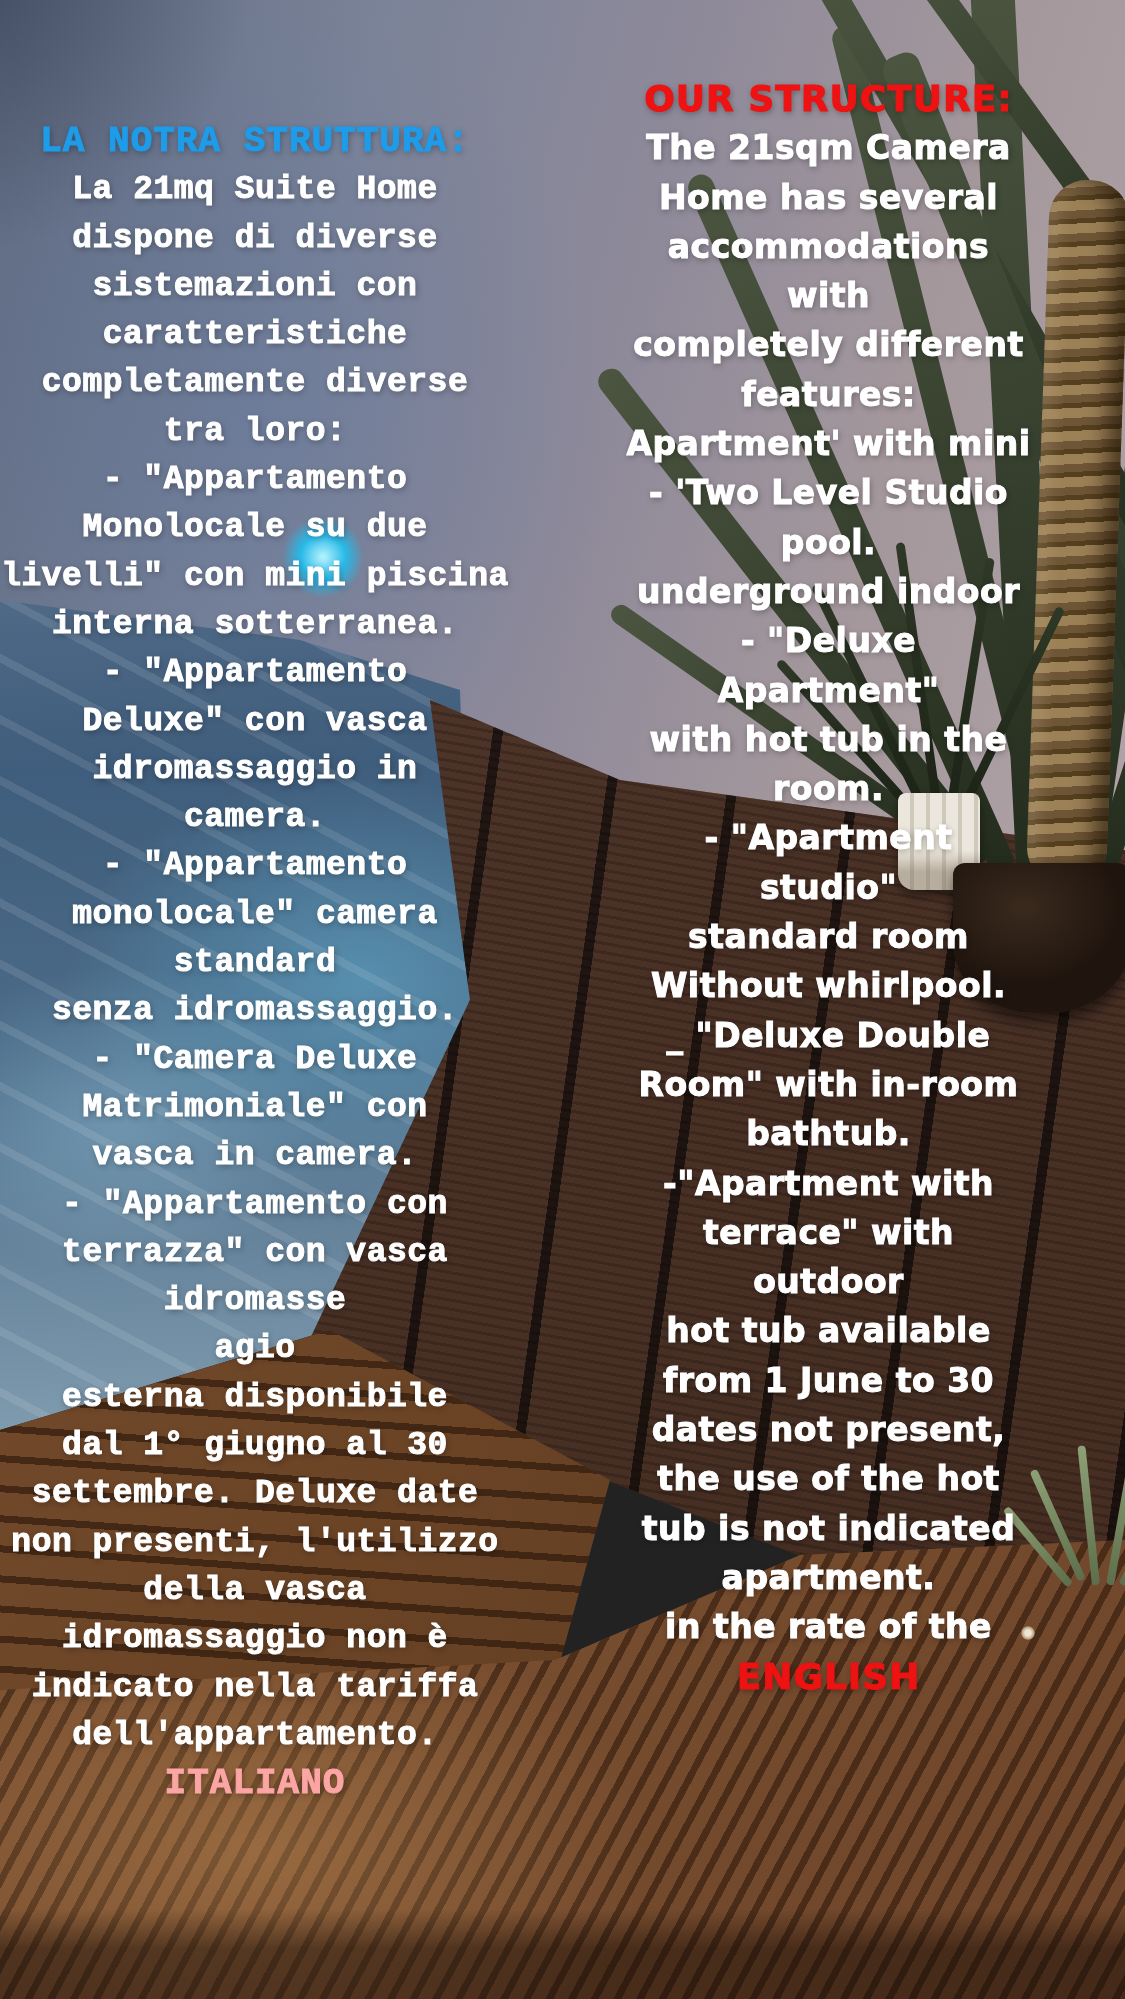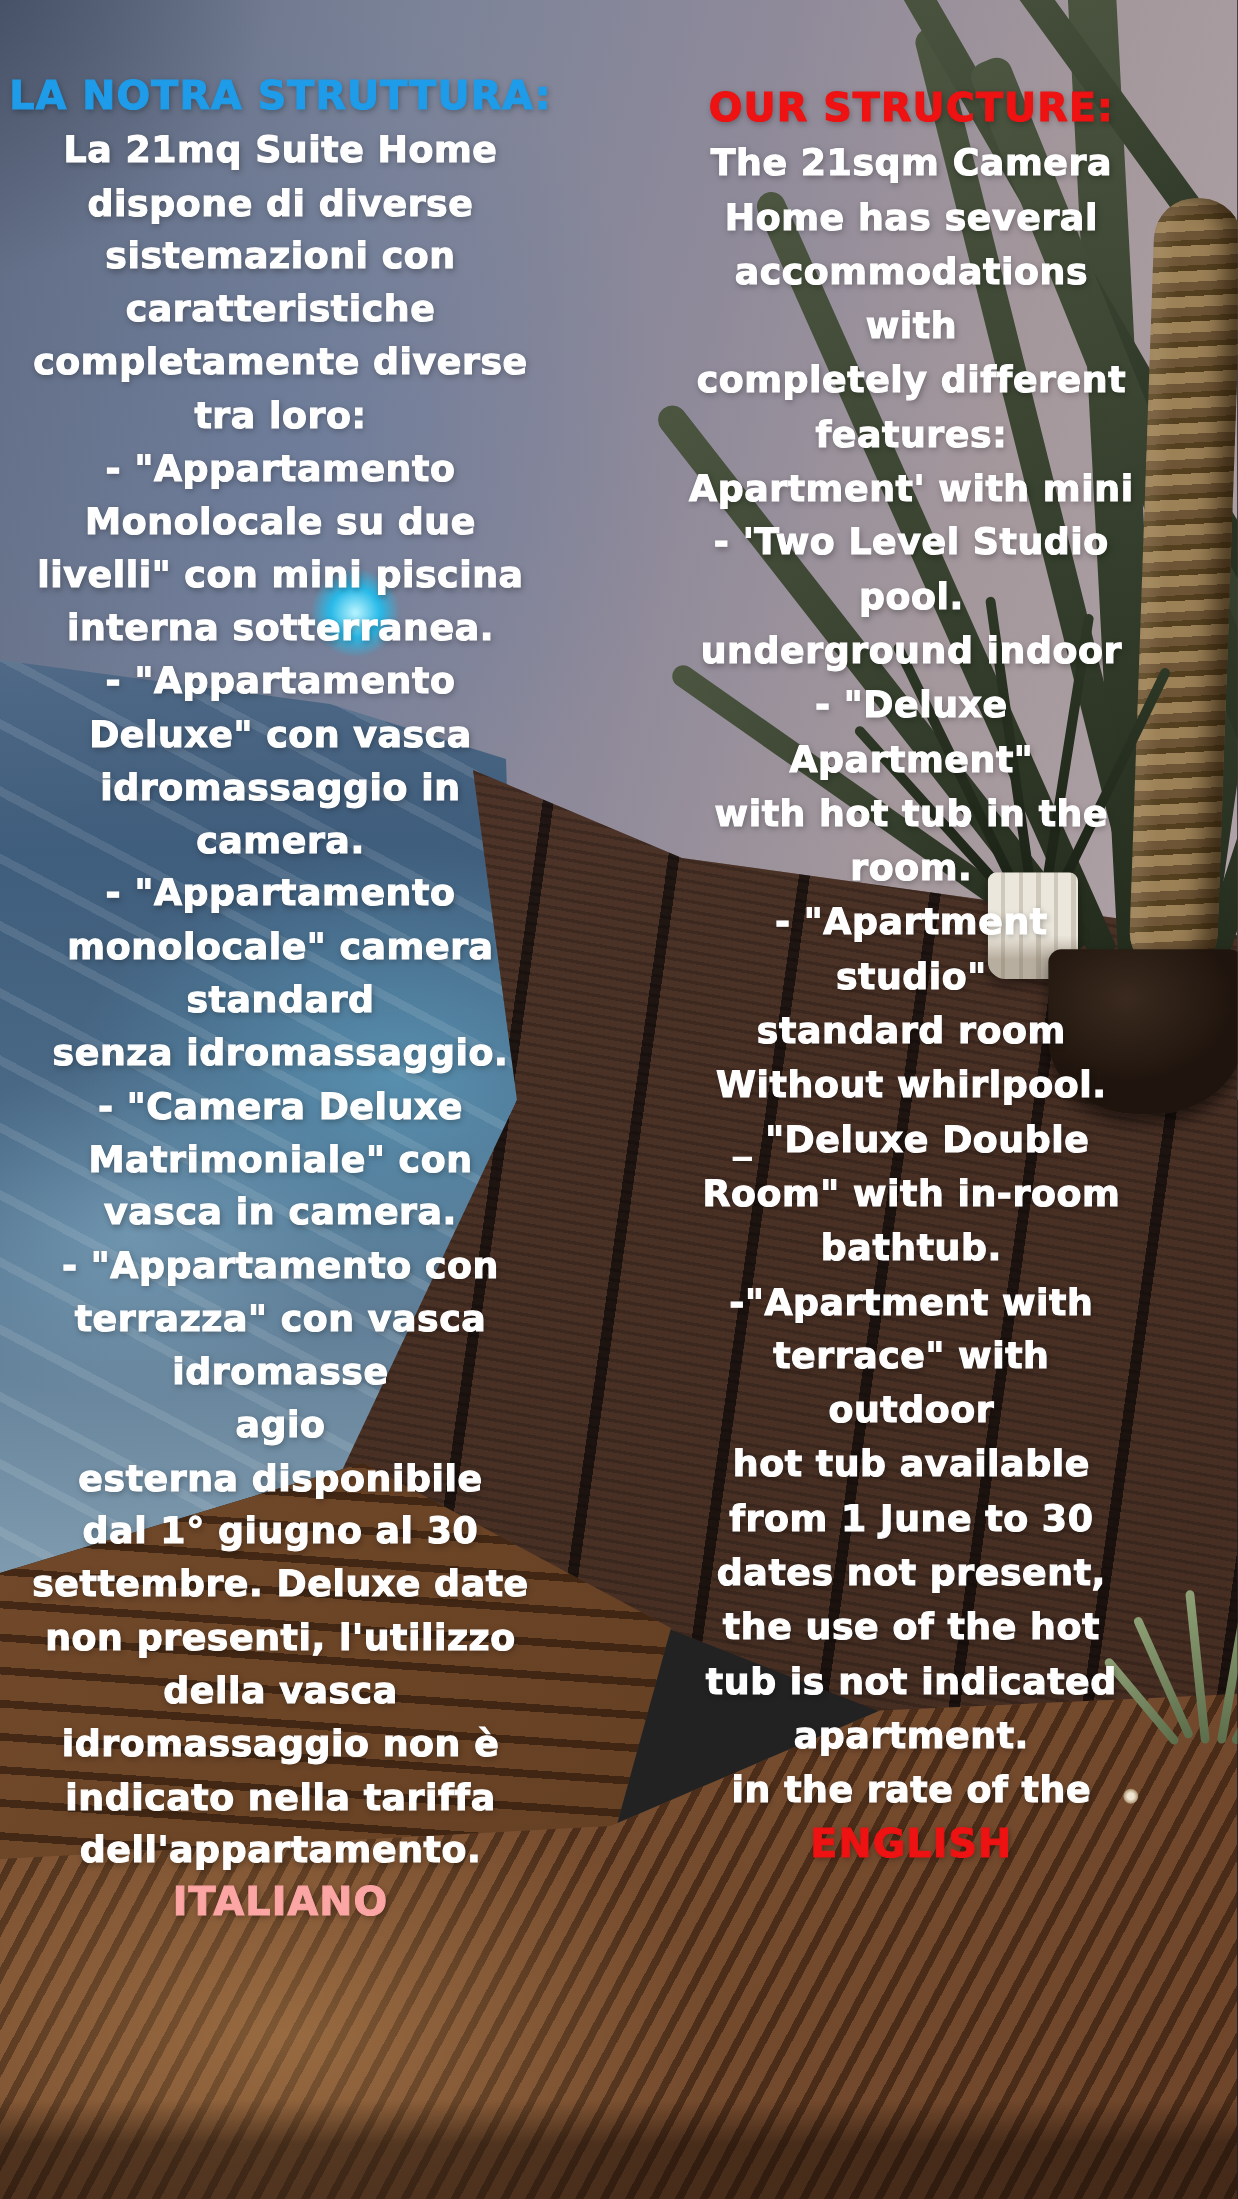--- a/index.html
+++ b/index.html
@@ -111,21 +111,21 @@
   .tuft.t3{left:1106px;top:1450px;height:135px;transform:rotate(10deg);}
   .tuft.t4{left:1118px;top:1470px;height:115px;transform:rotate(28deg);}
   .tuft.t5{left:1066px;top:1485px;height:100px;transform:rotate(-40deg);}
   
   .col{
     top:0;display:block;text-align:center;color:#fff;
     font-weight:bold;font-size:33px;letter-spacing:.5px;
     text-shadow:1px 2px 6px rgba(0,0,0,.35);
     -webkit-text-stroke:1px currentColor;
   }
-  .col-left{left:0;width:510px;padding-top:64px;line-height:48.3px;}
+  .col-left{left:0;width:510px;padding-top:118px;line-height:48.3px;font-family:Liberation Mono, monospace;}
   .col-right{left:526px;width:605px;padding-top:74px;line-height:49.3px;}
   .line{position:static;display:block;white-space:nowrap;}
   .line.blue,.line.red{font-size:36px;letter-spacing:1px;}
 </style>
 </head>
 <body>
 
 <div class="stage">
 
   <div class="wall"></div>

